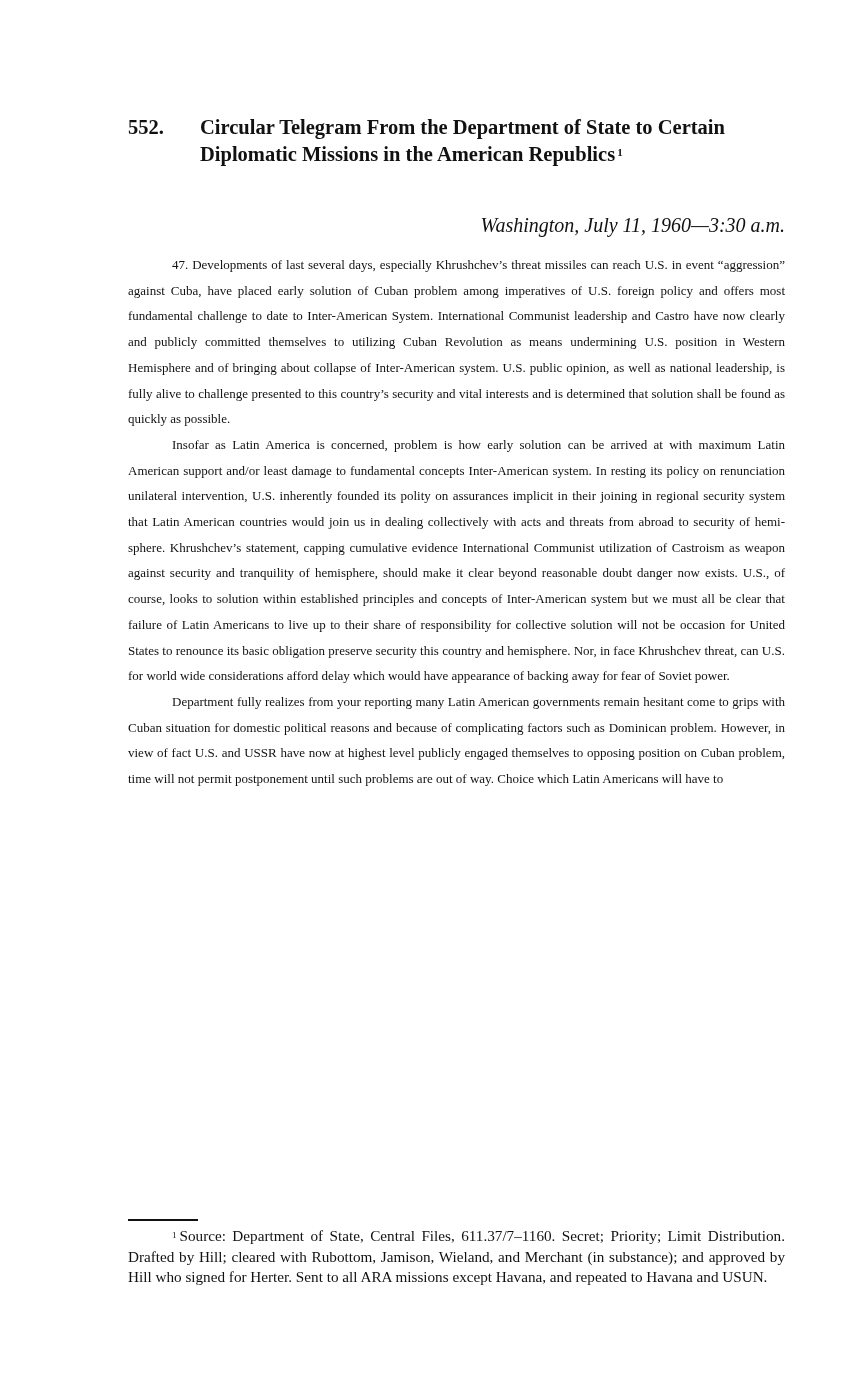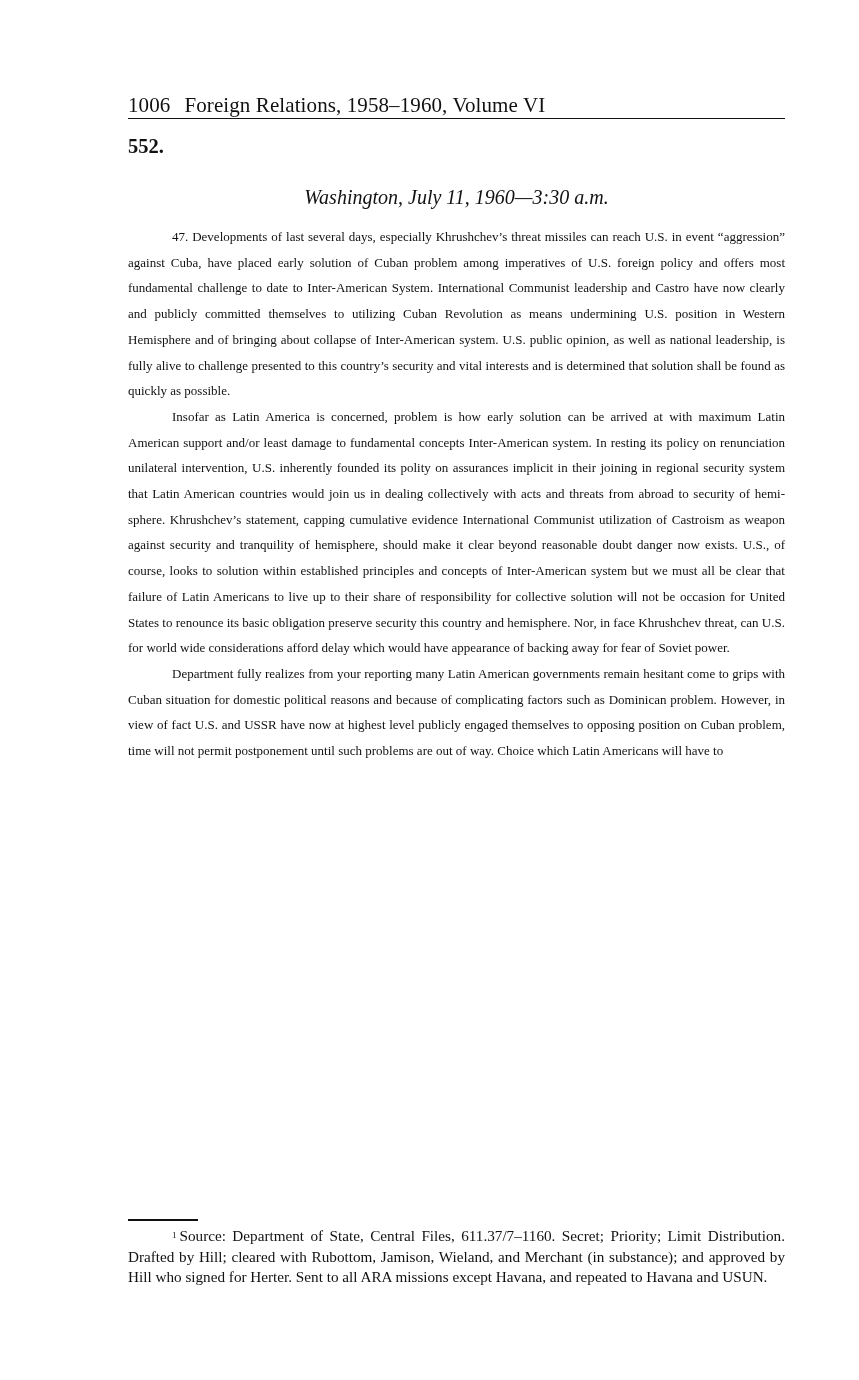--- a/index.html
+++ b/index.html
@@ -1,40 +1,40 @@
 <!DOCTYPE html>
 <html><head>
   <meta charset="utf-8">
   <style>
     html, body { margin: 0; padding: 0; background: #ffffff; }
     body { width: 859px; height: 1380px; position: relative; overflow: hidden; color: #111; }
     .page { position: absolute; left: 128px; top: 92px; width: 657px; font-family: "Liberation Serif", "DejaVu Serif", serif; }
     .running-head { font-size: 21px; line-height: 26px; border-bottom: 1.5px solid #111; padding-bottom: 0; white-space: nowrap; letter-spacing: 0.1px; }
     .running-head .pg { margin-right: 14px; }
-    .doc-heading { display: flex; margin-top: 14px; font-weight: bold; font-size: 20.5px; line-height: 27px; }
+    .doc-heading { display: flex; margin-top: 22px; font-weight: bold; font-size: 20.5px; line-height: 27px; }
     .doc-num { width: 72px; flex: none; }
     .doc-title sup { font-size: 11px; vertical-align: top; position: relative; top: -2px; margin-left: 2px; }
-    .dateline { text-align: center; font-style: italic; font-size: 20px; margin-top: 24px; line-height: 26px; }
+    .dateline { text-align: right; font-style: italic; font-size: 20px; margin-top: 44px; line-height: 26px; }
     .body-text { margin-top: 14px; font-size: 13px; line-height: 25.7px; text-align: justify; hyphens: manual; }
     .body-text p { margin: 0; text-indent: 44px; }
     .fn-rule { position: absolute; left: 128px; top: 1219px; width: 70px; border-top: 2px solid #111; }
     .footnote { position: absolute; left: 128px; top: 1226px; width: 657px; font-family: Liberation Serif, serif; font-size: 15.2px; line-height: 20.5px; text-align: justify; }
     .footnote p { margin: 0; text-indent: 44px; }
     .footnote sup { font-size: 9px; vertical-align: top; position: relative; top: -1px; margin-right: 3px; }
   </style>
 </head>
 <body>
 
 <div class="page">
-  <div class="running-head">
-    <span class="pg">1006</span><span>Foreign Relations, 1958–1960, Volume VI</span>
-  </div>
 
   <div class="doc-heading">
     <div class="doc-num">552.</div>
+    <div class="doc-title">
+      <span>Circular Telegram From the Department of State to Certain Diplomatic Missions in the American Republics</span><sup>1</sup>
+    </div>
   </div>
 
   <div class="dateline">Washington, July 11, 1960—3:30 a.m.</div>
 
   <div class="body-text">
     <p>47. Developments of last several days, especially Khrushchev’s threat missiles can reach U.S. in event “aggression” against Cuba, have placed early solution of Cuban problem among imperatives of U.S. foreign policy and offers most fundamental challenge to date to Inter-American System. International Communist leadership and Cas­tro have now clearly and publicly committed themselves to utilizing Cuban Revolution as means undermining U.S. position in Western Hemisphere and of bringing about collapse of Inter-American system. U.S. public opinion, as well as national leadership, is fully alive to challenge presented to this country’s security and vital interests and is determined that solution shall be found as quickly as possible.</p>
     <p>Insofar as Latin America is concerned, problem is how early solu­tion can be arrived at with maximum Latin American support and/or least damage to fundamental concepts Inter-American system. In rest­ing its policy on renunciation unilateral intervention, U.S. inherently founded its polity on assurances implicit in their joining in regional security system that Latin American countries would join us in dealing collectively with acts and threats from abroad to security of hemi­sphere. Khrushchev’s statement, capping cumulative evidence Interna­tional Communist utilization of Castroism as weapon against security and tranquility of hemisphere, should make it clear beyond reasonable doubt danger now exists. U.S., of course, looks to solution within established principles and concepts of Inter-American system but we must all be clear that failure of Latin Americans to live up to their share of responsibility for collective solution will not be occasion for United States to renounce its basic obligation preserve security this country and hemisphere. Nor, in face Khrushchev threat, can U.S. for world wide considerations afford delay which would have appearance of backing away for fear of Soviet power.</p>
     <p>Department fully realizes from your reporting many Latin Ameri­can governments remain hesitant come to grips with Cuban situation for domestic political reasons and because of complicating factors such as Dominican problem. However, in view of fact U.S. and USSR have now at highest level publicly engaged themselves to opposing position on Cuban problem, time will not permit postponement until such problems are out of way. Choice which Latin Americans will have to</p>
   </div>
 </div>

